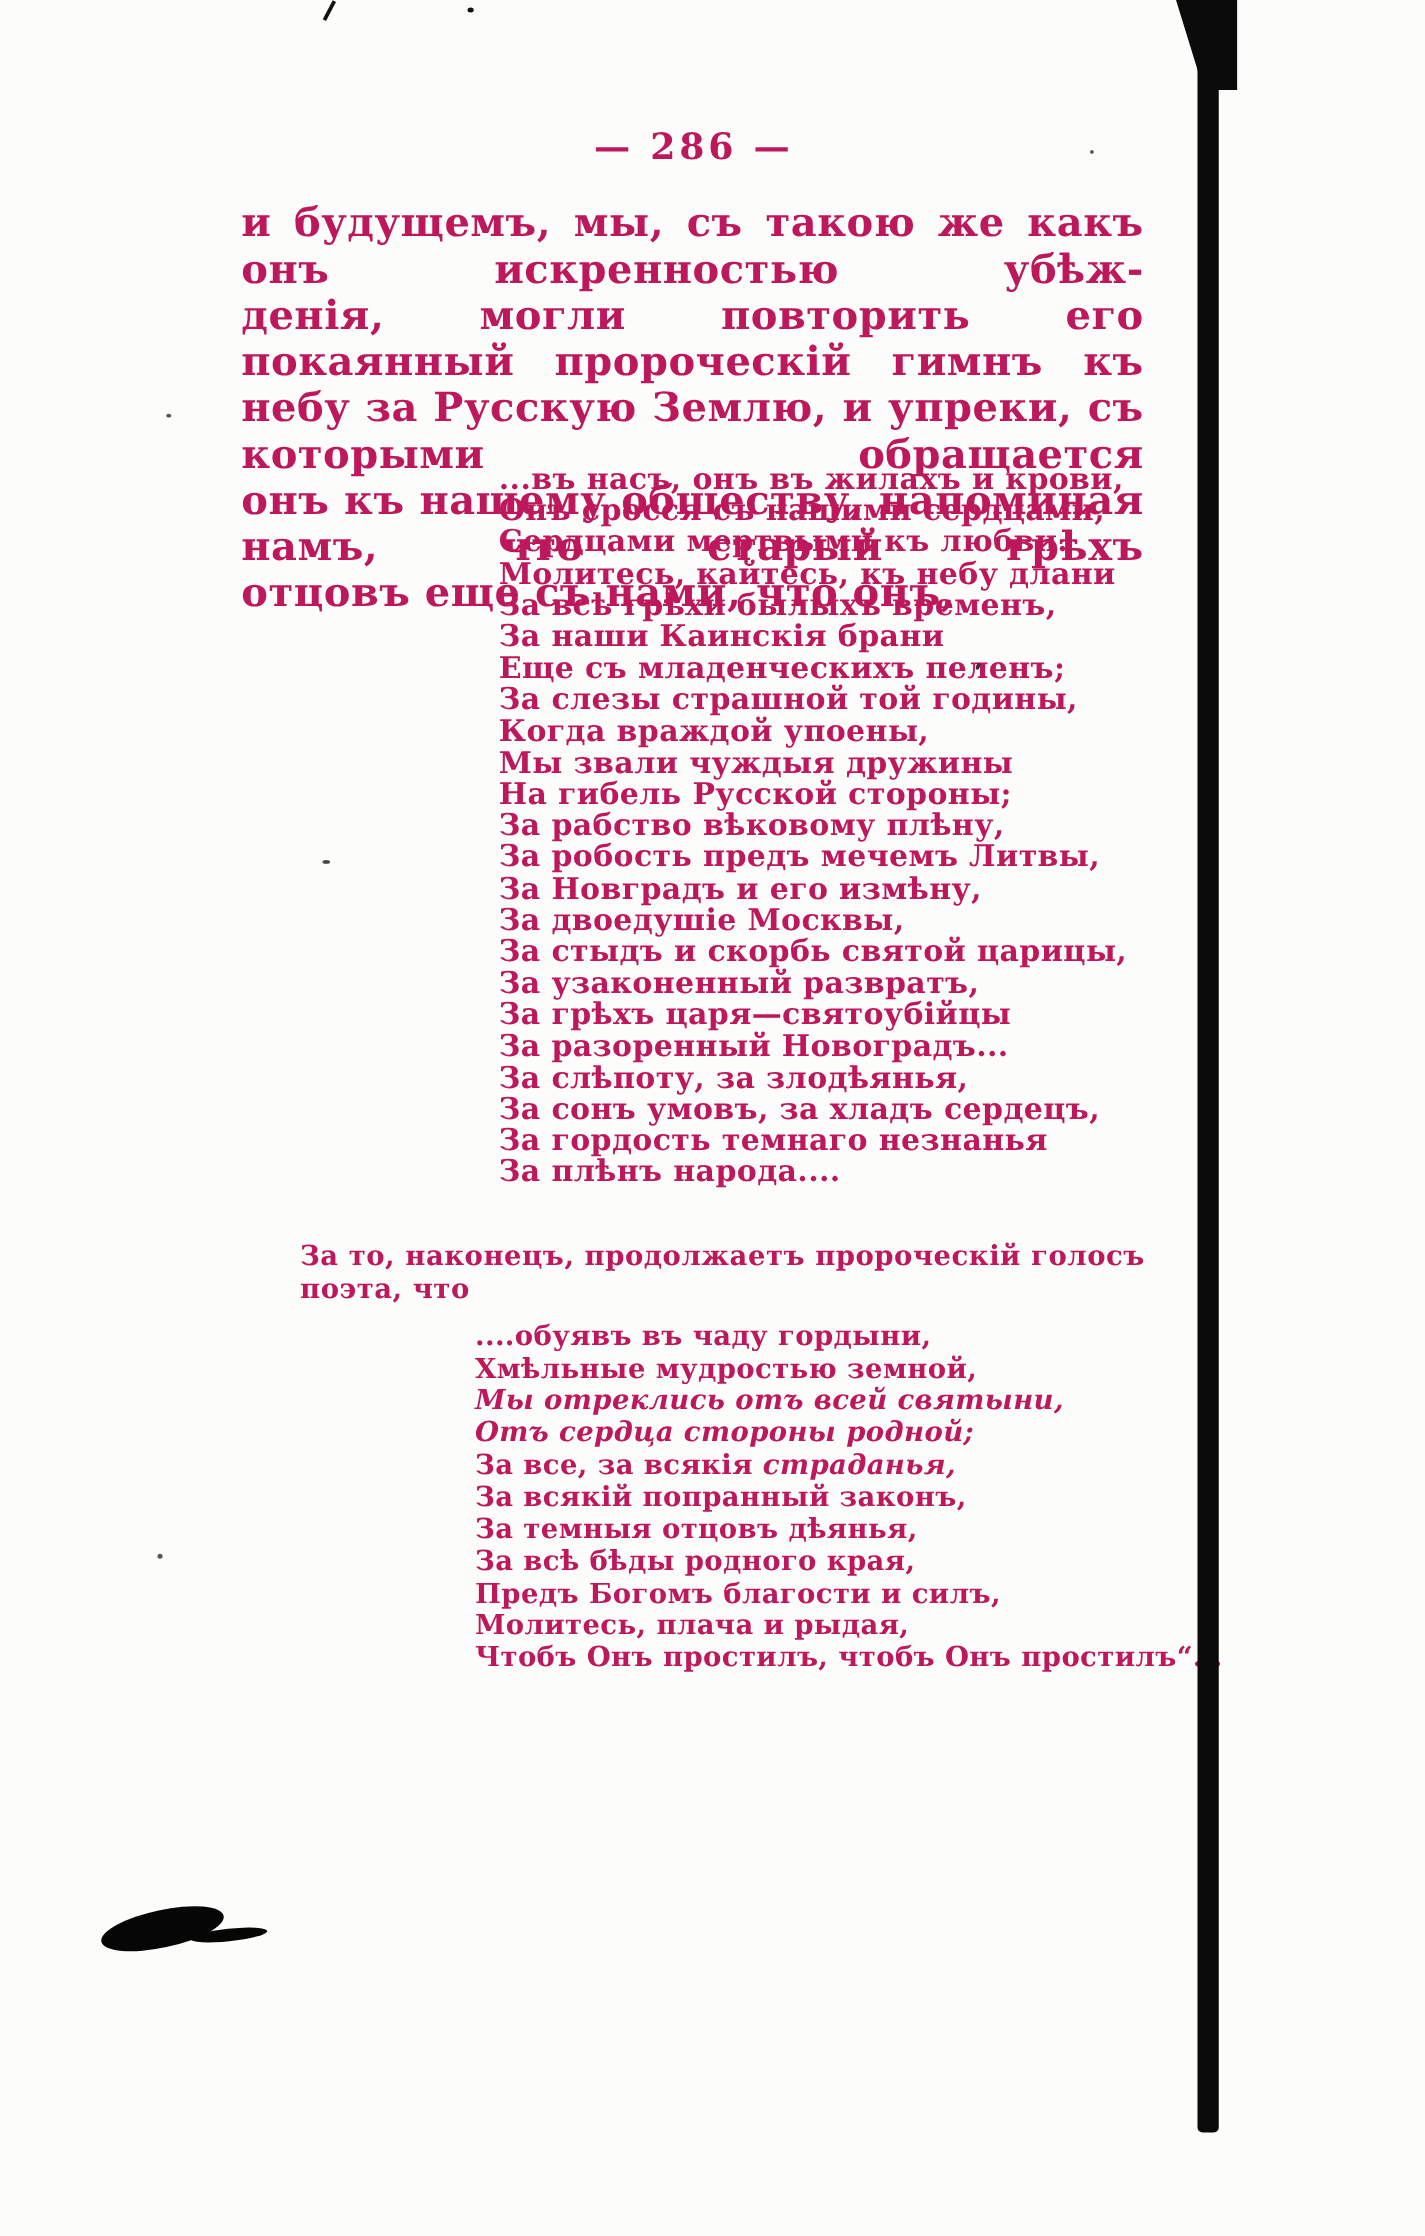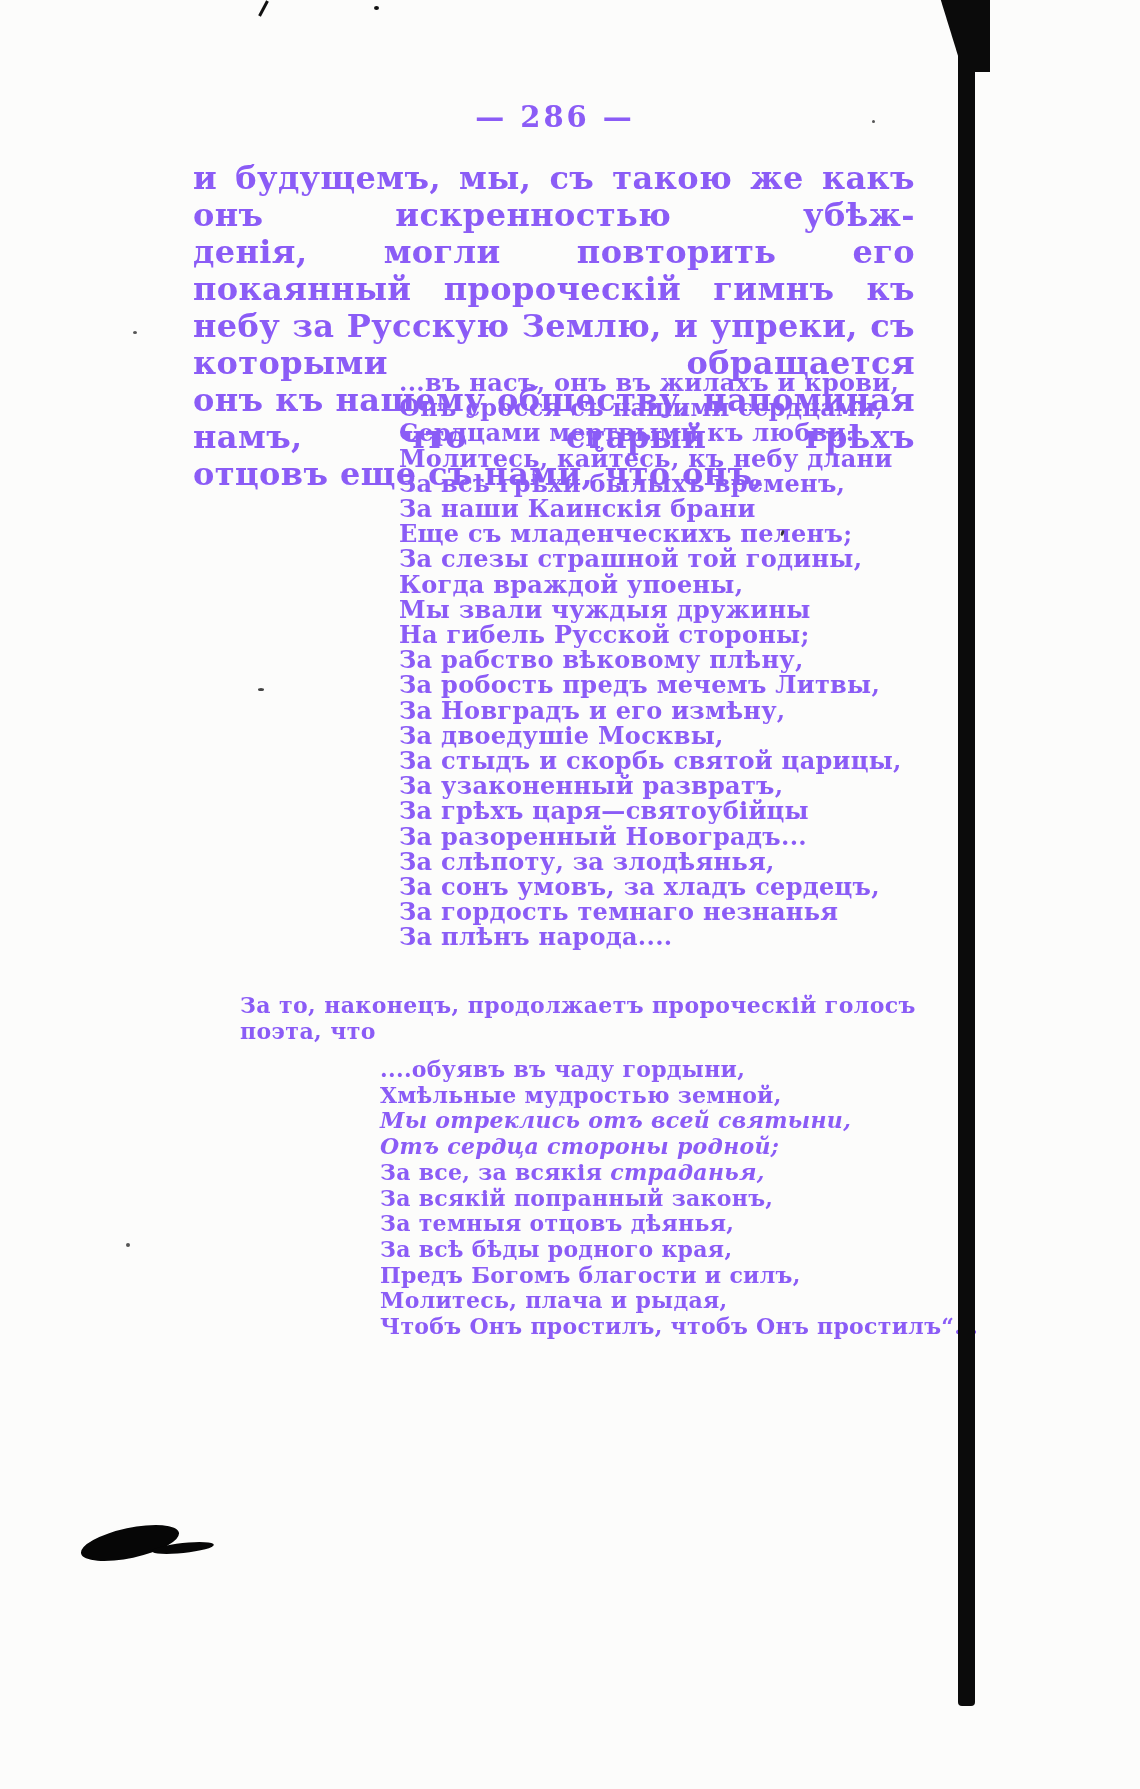--- a/index.html
+++ b/index.html
@@ -1,21 +1,21 @@
 <!DOCTYPE html>
 <html><head>
 <meta charset="utf-8">
 <style>
   html,body { margin:0; padding:0; background:#e8e8e8; }
   .page {
     position:relative;
     width:1140px; height:1789px;
     background:#fcfcfb;
     font-family:"DejaVu Serif", serif;
-    color:#8b5cf6;
+    color:#be185d;
     overflow:hidden;
   }
   .page-number {
     position:absolute; top:100px; left:195px; width:720px;
     text-align:center;
     font-size:29px; font-weight:bold; letter-spacing:3px;
   }
   .prose1 {
     position:absolute; top:160px; left:193px; width:722px;
     font-size:32px; font-weight:bold; line-height:37px; letter-spacing:0.4px;

